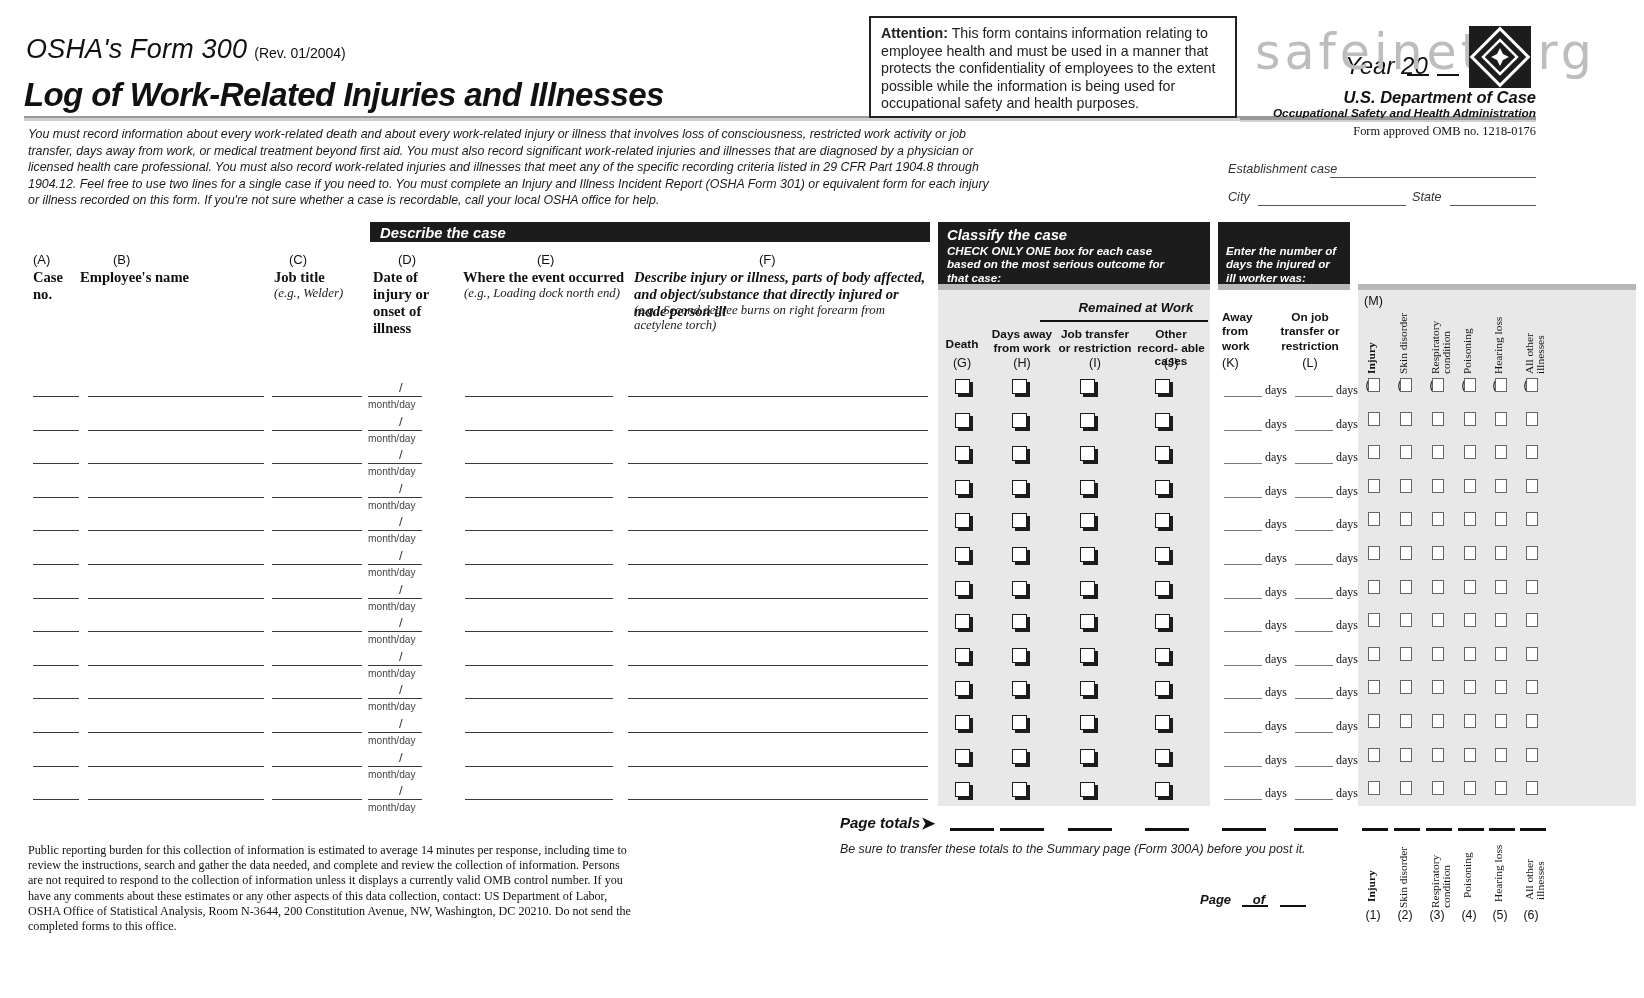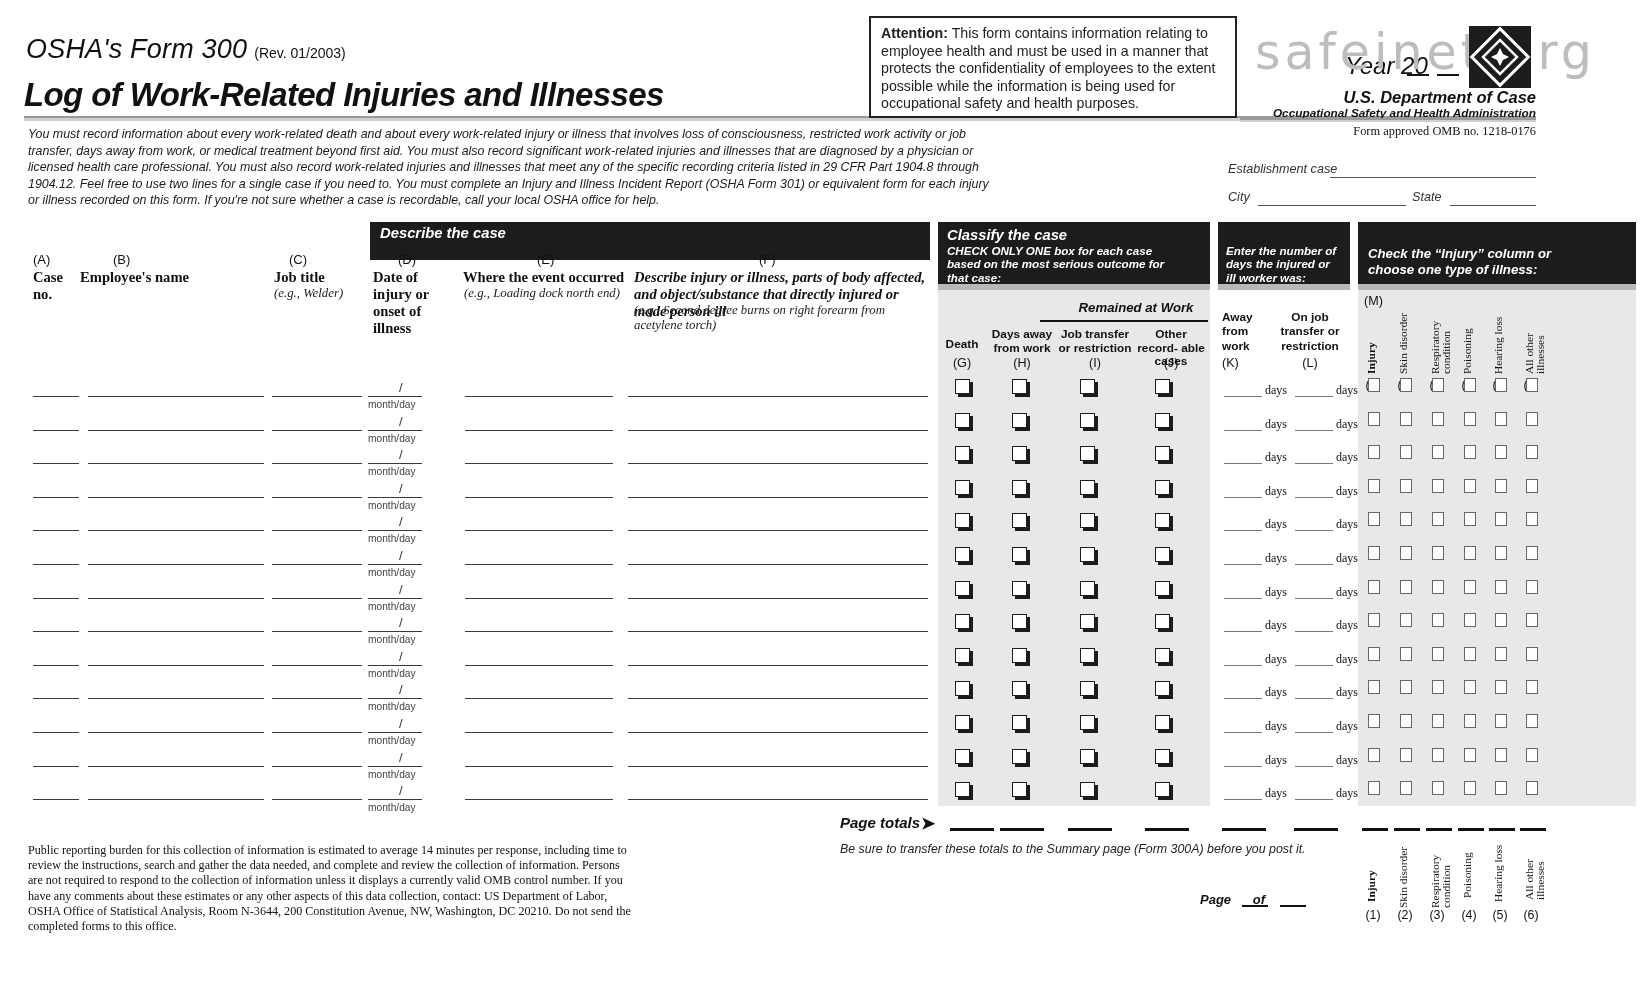--- a/index.html
+++ b/index.html
@@ -53,21 +53,21 @@
   #estab-label{left:1228px;top:162px;font-size:12.6px;font-style:italic;color:#333;}
   #estab-rule{left:1330px;top:177px;width:206px;height:1px;background:#555;}
   #city-label{left:1228px;top:190px;font-size:12.6px;font-style:italic;color:#333;}
   #city-rule{left:1258px;top:205px;width:148px;height:1px;background:#555;}
   #state-label{left:1412px;top:190px;font-size:12.6px;font-style:italic;color:#333;}
   #state-rule{left:1450px;top:205px;width:86px;height:1px;background:#555;}
 
   
   .blackbar{background:#1c1c1c;color:#fff;font-style:italic;font-weight:bold;box-sizing:border-box;}
   #bar-identify{left:24px;top:222px;width:334px;height:22px;padding:3px 0 0 10px;font-size:14.8px;}
-  #bar-describe{left:370px;top:222px;width:560px;height:38px;padding:3px 0 0 10px;font-size:14.8px;}
+  #bar-describe{left:370px;top:222px;width:560px;height:20px;padding:3px 0 0 10px;font-size:14.8px;}
   #bar-classify{left:938px;top:222px;width:272px;height:62px;padding:4px 0 0 9px;}
   #bar-classify .bigt{font-size:14.8px;display:block;line-height:18px;}
   #bar-classify .smt{font-size:11.6px;display:block;line-height:13.4px;}
   #bar-days{left:1218px;top:222px;width:132px;height:62px;padding:0 0 0 8px;}
   #bar-days .smt{font-size:11.6px;display:block;line-height:13.4px;}
   #bar-days .spacer{height:22px;}
   #bar-injury{left:1358px;top:222px;width:278px;height:62px;padding:0 0 0 10px;}
   #bar-injury .smt{font-size:13.2px;display:block;line-height:15.6px;}
   #bar-injury .spacer{height:24px;}
 
@@ -152,21 +152,21 @@
   #page-of{left:1200px;top:892px;font-size:13px;font-weight:bold;font-style:italic;}
   #pg-b1{left:1242px;top:905px;width:26px;height:2px;background:#111;}
   #pg-b2{left:1280px;top:905px;width:26px;height:2px;background:#111;}
 </style>
 </head>
 <body>
 
 <div class="page">
 
   <div class="abs" id="form-title">
-    <span>OSHA's Form 300</span><span id="form-rev">(Rev. 01/2003)</span>
+    <span>OSHA's Form 300</span><span id="form-rev">(Rev. 01/2004)</span>
   </div>
   <div class="abs" id="form-subtitle">Log of Work-Related Injuries and Illnesses</div>
   <div class="abs" id="rule-top"></div>
   <div class="abs serif ital" id="intro-text" style="font-family:'Liberation Sans',sans-serif;">You must record information about every work-related death and about every work-related injury or illness that involves loss of consciousness, restricted work activity or job transfer, days away from work, or medical treatment beyond first aid. You must also record significant work-related injuries and illnesses that are diagnosed by a physician or licensed health care professional. You must also record work-related injuries and illnesses that meet any of the specific recording criteria listed in 29 CFR Part 1904.8 through 1904.12. Feel free to use two lines for a single case if you need to. You must complete an Injury and Illness Incident Report (OSHA Form 301) or equivalent form for each injury or illness recorded on this form. If you're not sure whether a case is recordable, call your local OSHA office for help.</div>
 
   <div class="abs" id="attention-box">
     <div id="attention-text"><span id="attention-label">Attention:</span><span> This form contains information relating to employee health and must be used in a manner that protects the confidentiality of employees to the extent possible while the information is being used for occupational safety and health purposes.</span></div>
   </div>
 
   <div class="abs" id="watermark">safeinet.org</div>
@@ -206,25 +206,20 @@
     <span class="smt">that case:</span>
   </div>
 
   <div class="abs blackbar" id="bar-days">
     <div class="spacer"></div>
     <span class="smt">Enter the number of</span>
     <span class="smt">days the injured or</span>
     <span class="smt">ill worker was:</span>
   </div>
 
-  <div class="abs blackbar" id="bar-injury">
-    <div class="spacer"></div>
-    <span class="smt">Check the “Injury” column or</span>
-    <span class="smt">choose one type of illness:</span>
-  </div>
 
   <div class="abs greypanel" id="panel-classify"></div>
   <div class="abs greypanel" id="panel-injury"></div>
   <div class="abs" id="panel-classify-rule"></div>
   <div class="abs" id="panel-days-rule"></div>
   <div class="abs" id="panel-injury-rule"></div>
 
   <div class="abs collet" id="hA">(A)</div>
   <div class="abs colhead" id="hA-t"><span>Case</span><br><span>no.</span></div>
 

